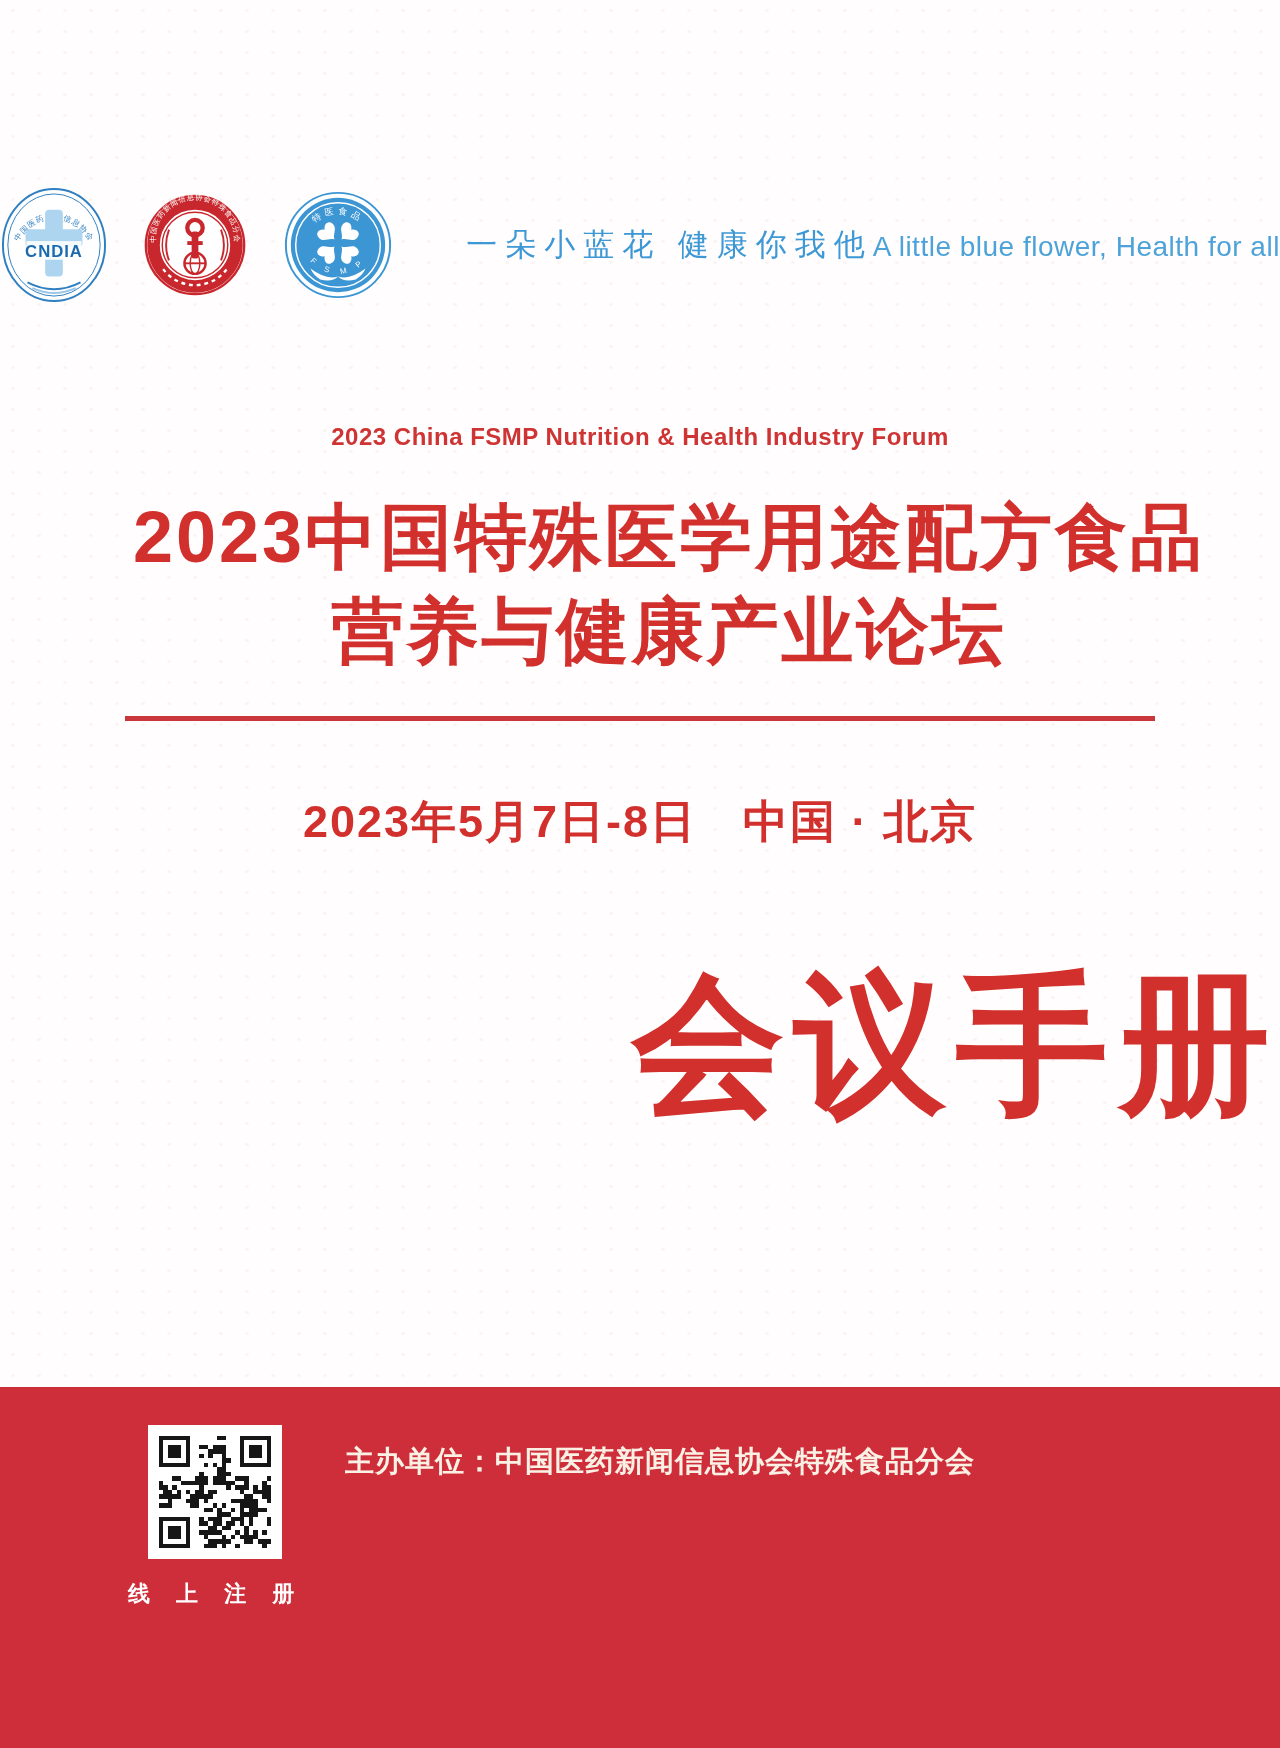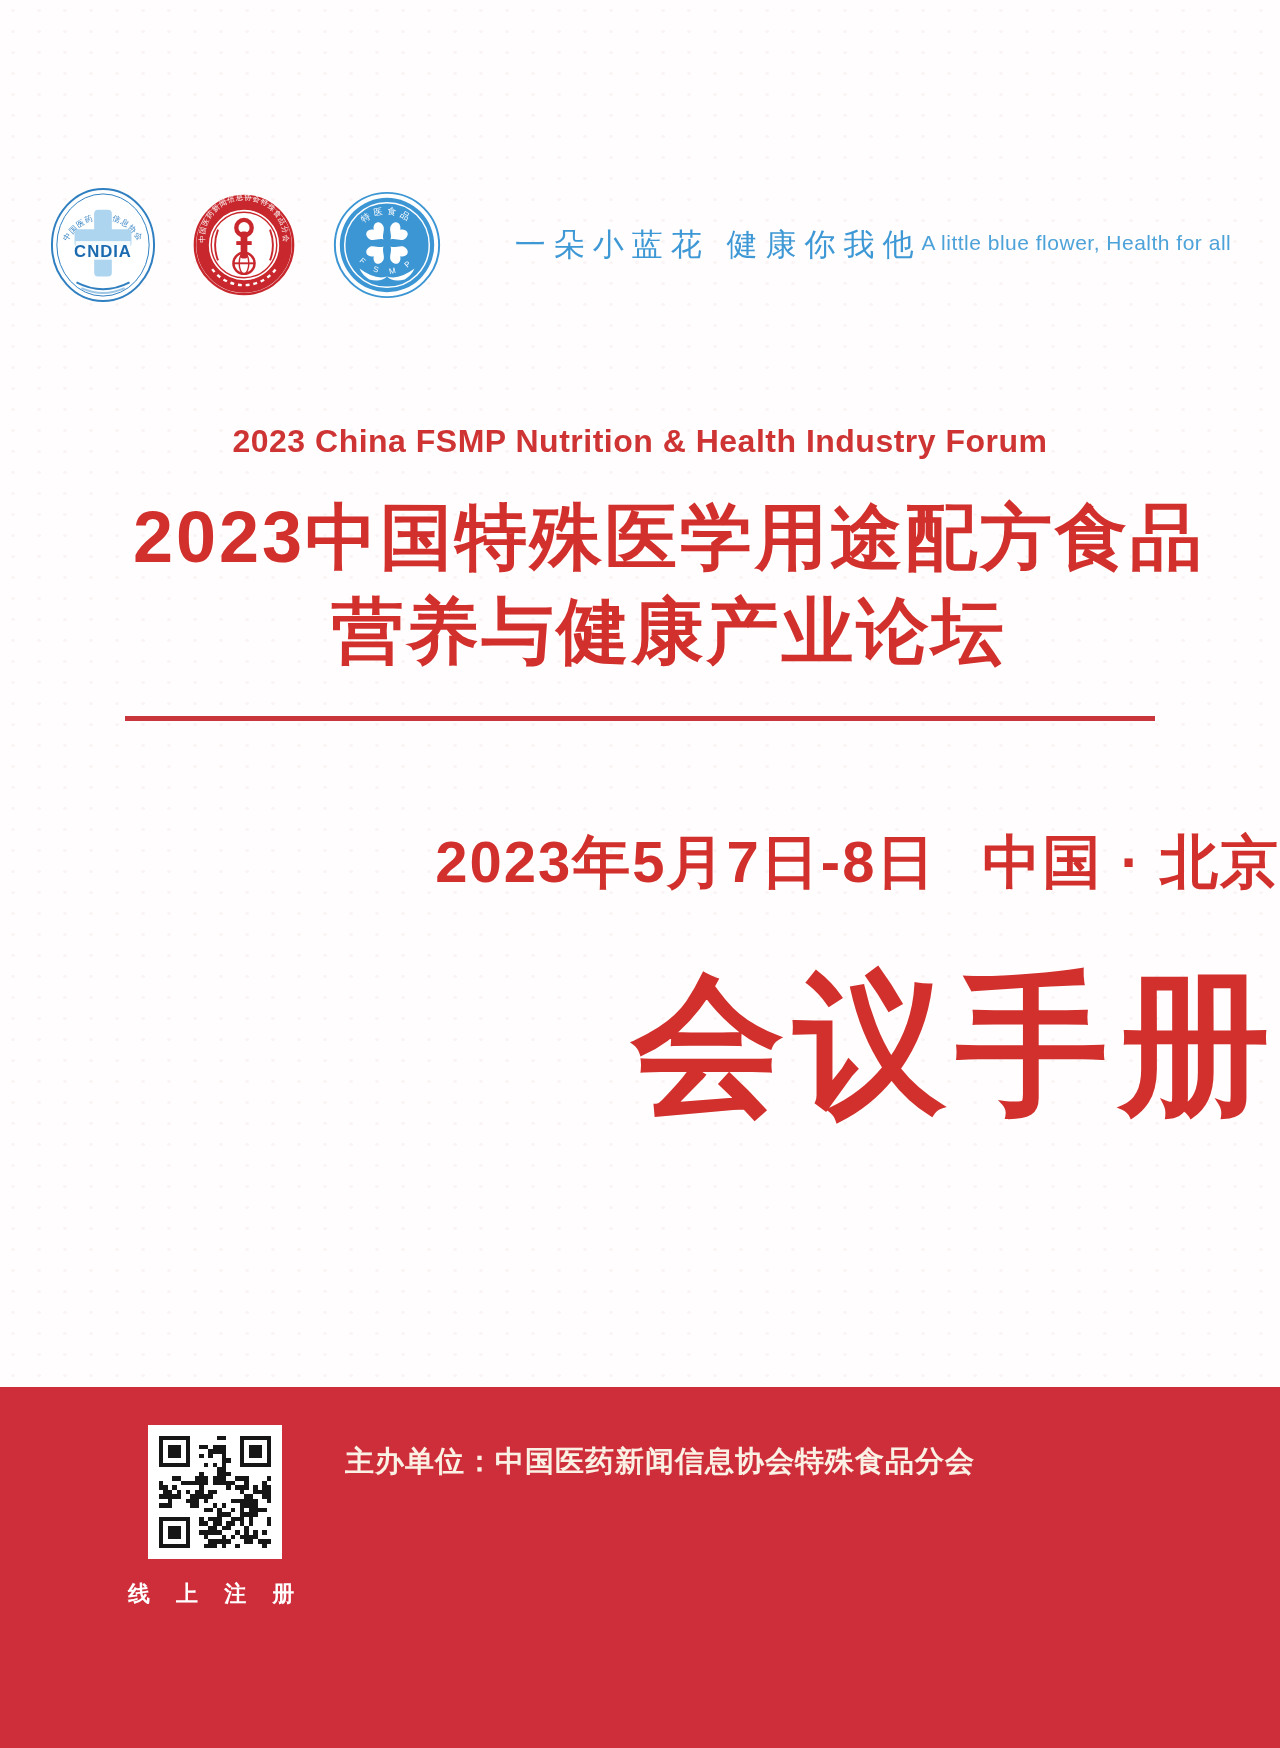--- a/index.html
+++ b/index.html
@@ -12,36 +12,36 @@
     overflow:hidden;
   }
   
   .logo-row{
     position:absolute;top:186px;left:0;width:100%;
     display:flex;justify-content:center;align-items:center;gap:34px;
   }
   .logo{flex:0 0 auto;}
   .tagline{margin-left:38px;display:flex;flex-direction:row;}
   .tagline-cn{font-size:31px;letter-spacing:8px;color:#3e98d5;font-weight:500;white-space:nowrap;}
-  .tagline-en{font-size:21px;color:#4da3d9;margin-top:7px;letter-spacing:0.5px;white-space:nowrap;}
+  .tagline-en{font-size:28px;color:#4da3d9;margin-top:7px;letter-spacing:0.5px;white-space:nowrap;}
   
   .title-en{
     position:absolute;top:423px;left:0;width:100%;text-align:center;
-    font-size:32px;font-weight:600;color:#cf3434;letter-spacing:0.5px;
+    font-size:24px;font-weight:600;color:#cf3434;letter-spacing:0.5px;
   }
   .title-cn{
     position:absolute;top:490px;left:0;width:100%;text-align:center;
     font-size:72px;line-height:94px;font-weight:900;color:#d2302c;letter-spacing:3px;padding-left:29px;
   }
   .divider{
     position:absolute;top:716px;left:125px;width:1030px;height:5px;background:#c9363c;
   }
   .date-row{
-    position:absolute;top:824px;left:0;width:100%;text-align:right;
-    font-size:58px;font-weight:800;color:#d2302c;letter-spacing:2px;
+    position:absolute;top:792px;left:0;width:100%;text-align:center;
+    font-size:45px;font-weight:800;color:#d2302c;letter-spacing:2px;
   }
   .date-row .loc{margin-left:46px;}
   .cover-title{
     position:absolute;top:962px;left:0;width:100%;text-align:right;
     font-size:152px;line-height:165px;font-weight:900;color:#d2302c;letter-spacing:10px;
   }
   
   .banner{
     position:absolute;left:0;top:1387px;width:1280px;height:361px;background:#ce2d3a;
   }

